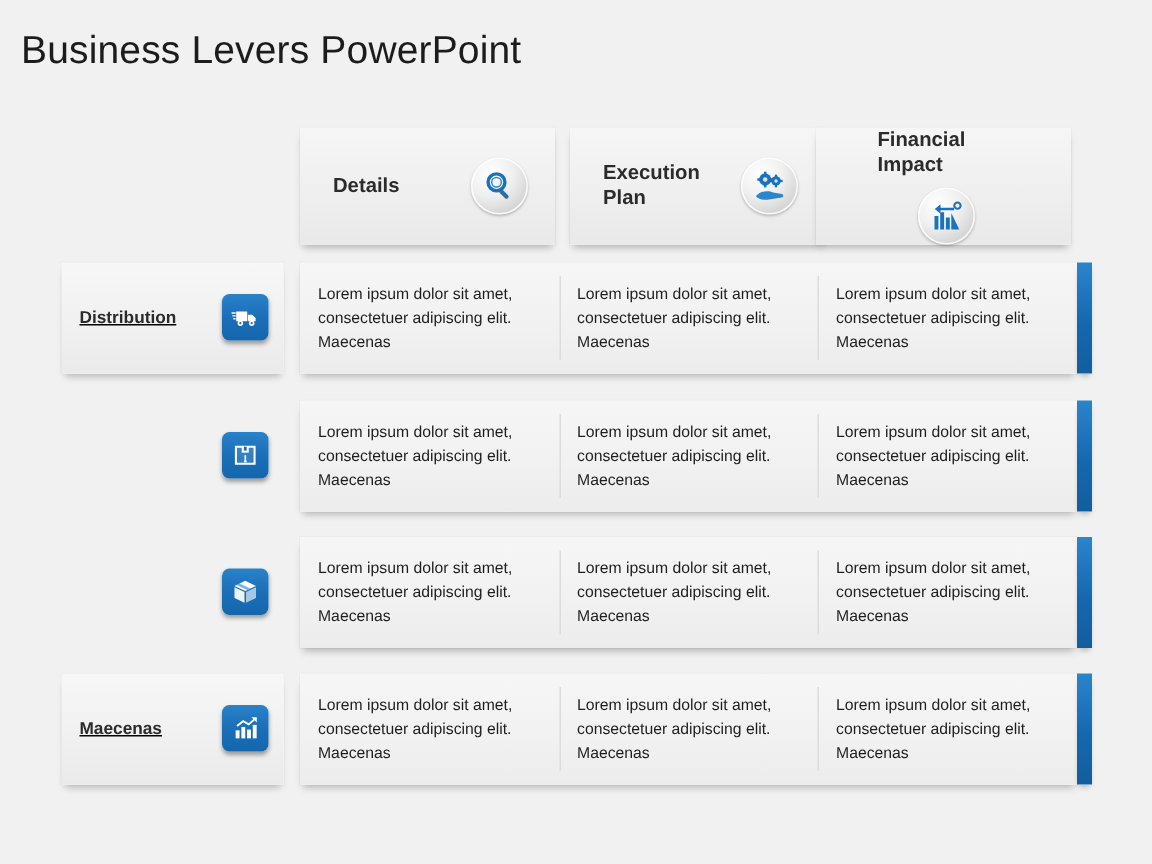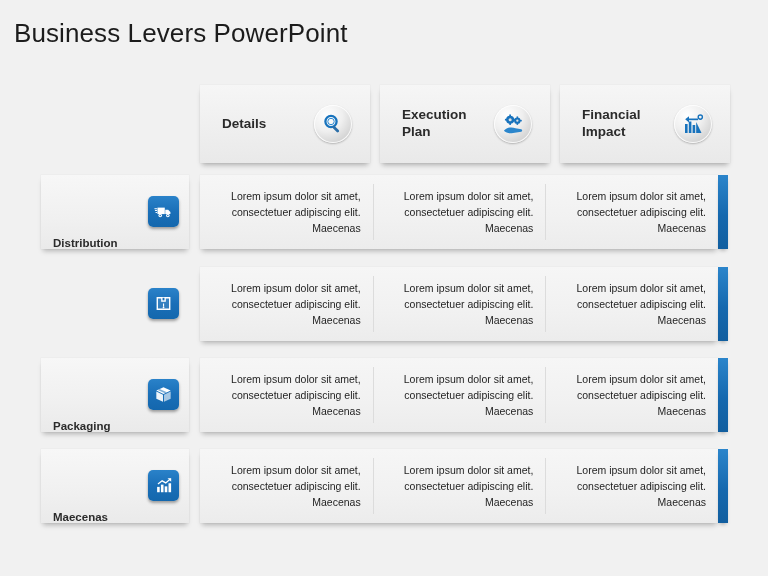--- a/index.html
+++ b/index.html
@@ -77,23 +77,24 @@
   }
   .row-label-card {
     position: absolute;
     left: 41px;
     top: 0;
     width: 148px;
     height: 74px;
     background: linear-gradient(180deg, #f7f7f7 0%, #f0f0f0 60%, #eaeaea 100%);
     box-shadow: 0 4px 5px -2px rgba(0,0,0,0.26), 0 0 0 0.5px rgba(0,0,0,0.03);
     display: flex;
-    align-items: flex-end;
+    align-items: center;
     box-sizing: border-box;
     padding-left: 12px;
+    text-decoration: underline;
   }
   .row-label-text {
     font-size: 11.5px;
     font-weight: bold;
     color: #2b2b2b;
     white-space: nowrap;
   }
   .badge {
     position: absolute;
     left: 148px;
@@ -118,21 +119,21 @@
     background: linear-gradient(180deg, #f6f6f6 0%, #f1f1f1 60%, #ececec 100%);
     box-shadow: 0 4px 5px -2px rgba(0,0,0,0.26), 0 0 0 0.5px rgba(0,0,0,0.03);
     display: flex;
     box-sizing: border-box;
   }
   .cell {
     flex: 1 1 0;
     display: flex;
     align-items: center;
     justify-content: center;
-    text-align: right;
+    text-align: left;
     font-size: 10.5px;
     color: #1e1e1e;
     line-height: 1.55;
     padding: 0 12px;
     box-sizing: border-box;
     position: relative;
   }
   .cell + .cell::before {
     content: "";
     position: absolute;
@@ -186,21 +187,21 @@
     <div class="hc-label">Details</div>
     <div class="circle-icon">
       <svg width="24" height="24" viewBox="0 0 24 24">
         <circle cx="10" cy="9.5" r="5.6" fill="none" stroke="#1873bd" stroke-width="2.3"></circle>
         <circle cx="10" cy="9.5" r="3.2" fill="none" stroke="#2a8ad4" stroke-width="1"></circle>
         <rect x="13.4" y="13.2" width="2.8" height="8" rx="1.3" transform="rotate(-45 14.8 17.2)" fill="#2b6ea8"></rect>
       </svg>
     </div>
   </div>
 
-  <div class="header-card" style="left:560px; width:170px;">
+  <div class="header-card" style="left:544px; width:170px;flex-direction:column;">
     <div class="hc-label">Financial Impact</div>
     <div class="circle-icon">
       <svg width="24" height="24" viewBox="0 0 24 24">
         <g fill="#1873bd">
           <rect x="4" y="12" width="2.6" height="9"></rect>
           <rect x="7.8" y="9.5" width="2.6" height="11.5"></rect>
           <rect x="11.6" y="13" width="2.6" height="8"></rect>
           <path d="M15.2 10 L20.5 21 L15.2 21 Z"></path>
           <path d="M6 6.5 L17 6.5 L17 8.2 L6 8.2 Z"></path>
           <path d="M8 4.2 L4.2 7.35 L8 10.5 Z"></path>
@@ -253,23 +254,20 @@
   </div>
   <div class="row-panel">
     <div class="cell">Lorem ipsum dolor sit amet, consectetuer adipiscing elit. Maecenas</div>
     <div class="cell">Lorem ipsum dolor sit amet, consectetuer adipiscing elit. Maecenas</div>
     <div class="cell">Lorem ipsum dolor sit amet, consectetuer adipiscing elit. Maecenas</div>
   </div>
   <div class="row-accent"></div>
 </div>
 
 <div class="row" style="top:358px;">
-  <div class="row-label-card">
-    <span class="row-label-text">Packaging</span>
-  </div>
   <div class="badge">
     <svg width="19" height="19" viewBox="0 0 22 22">
       <g fill="#ffffff">
         <path d="M11 2.6 L19.3 6.5 L11 10.4 L2.7 6.5 Z"></path>
         <path d="M2.7 7.6 L10.4 11.2 V19.4 L2.7 15.8 Z" opacity="0.92"></path>
         <path d="M19.3 7.6 L11.6 11.2 V19.4 L19.3 15.8 Z" opacity="0.62"></path>
       </g>
       <path d="M6.6 4.6 L14.9 8.5 L12.6 9.6 L4.3 5.7 Z" fill="#1a6fb8" opacity="0.55"></path>
     </svg>
   </div>

